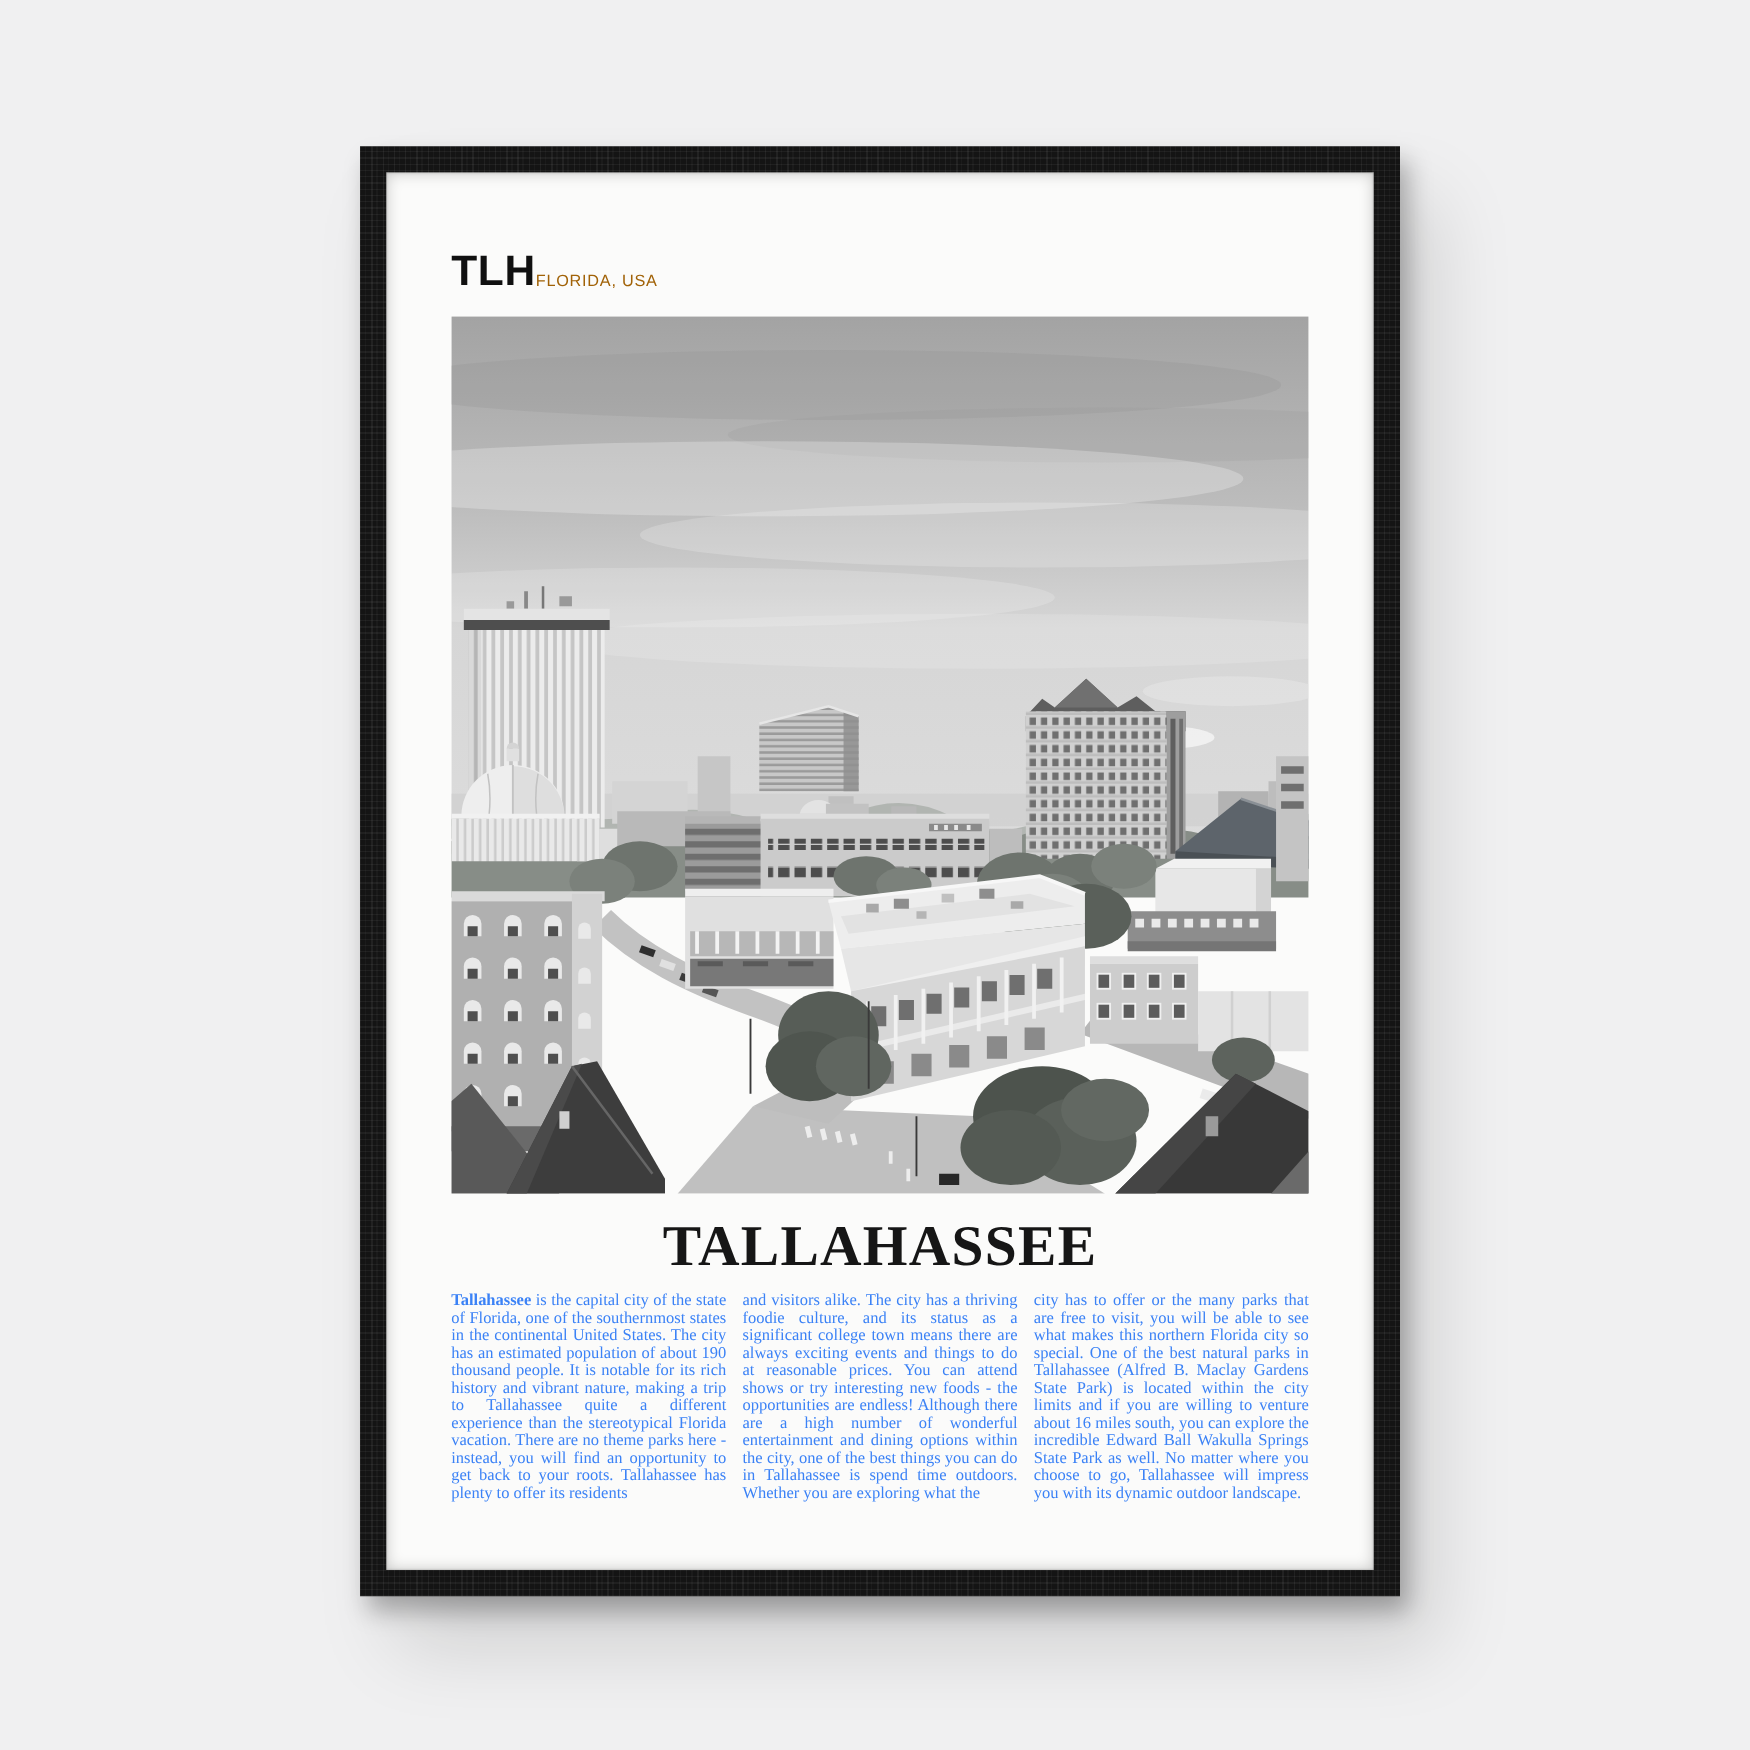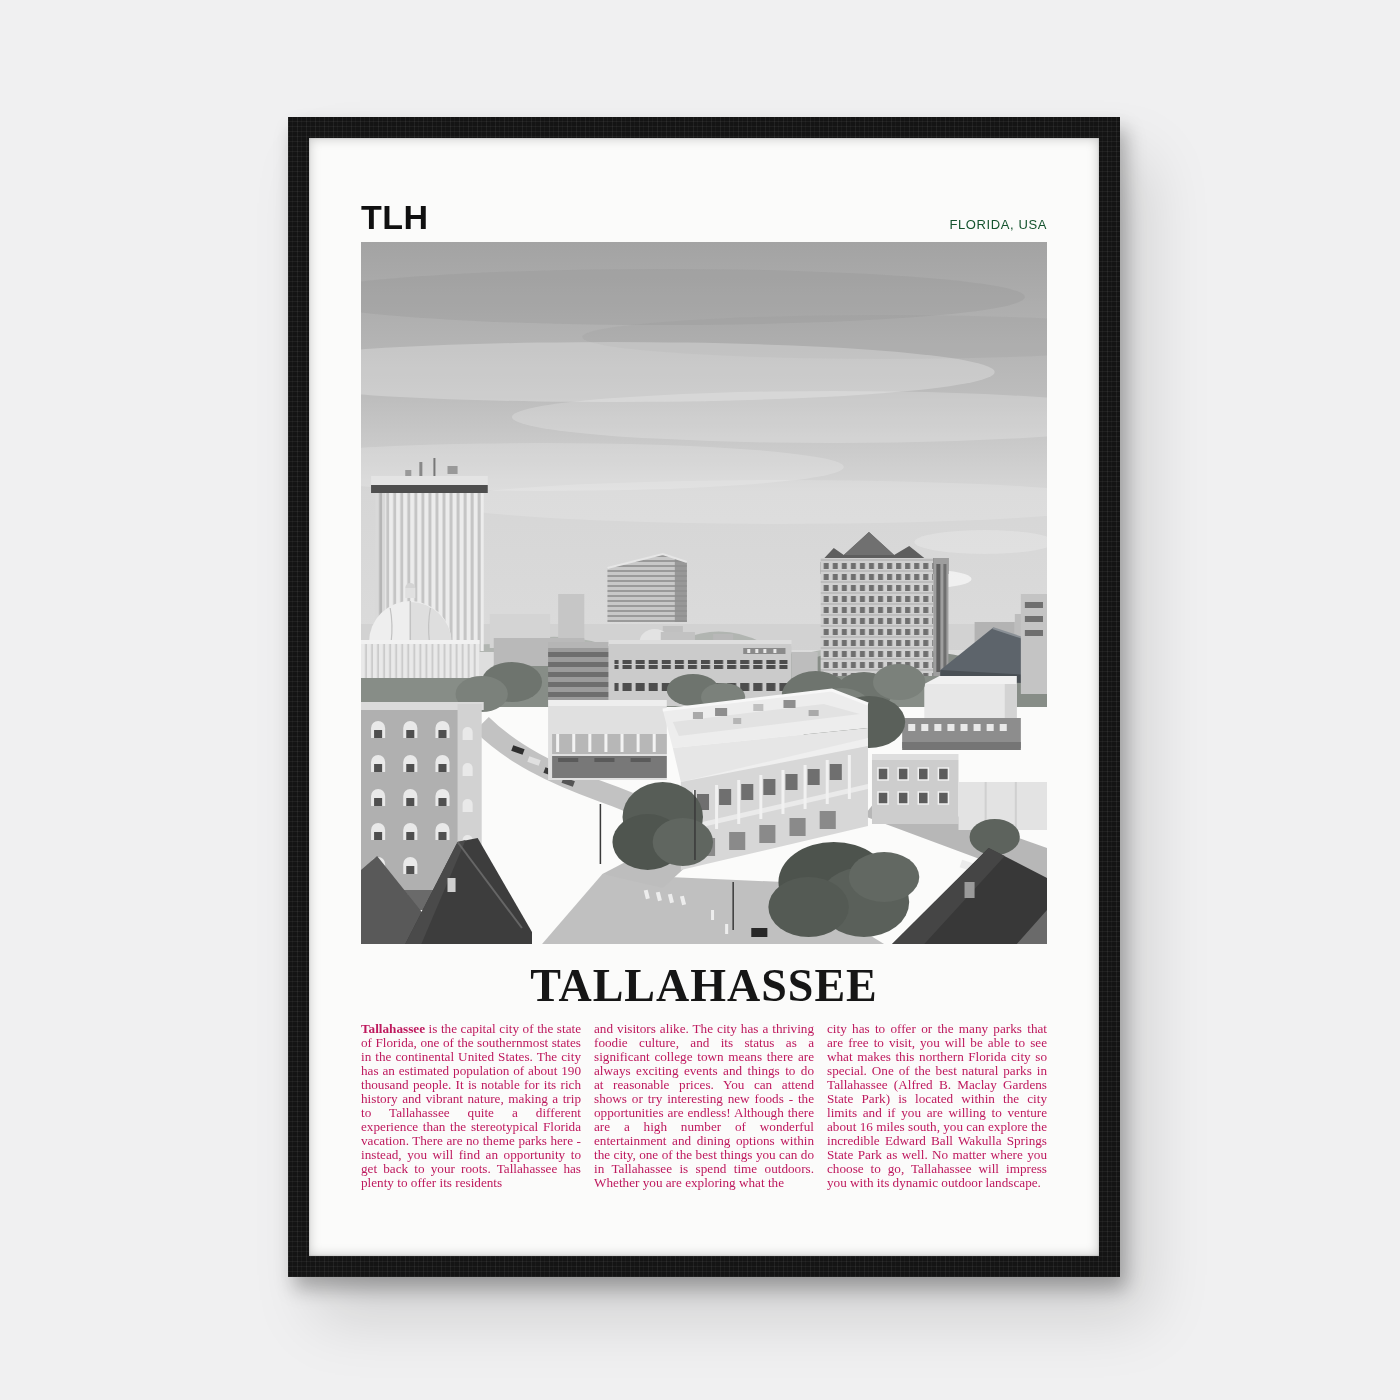--- a/index.html
+++ b/index.html
@@ -14,32 +14,32 @@
     background-image:
       repeating-linear-gradient(90deg, rgba(255,255,255,0.06) 0 1px, transparent 1px 4px, rgba(255,255,255,0.03) 4px 5px, transparent 5px 9px),
       repeating-linear-gradient(0deg, rgba(255,255,255,0.05) 0 1px, transparent 1px 5px);
     box-shadow: 6px 12px 18px rgba(0,0,0,0.28), 28px 42px 60px rgba(0,0,0,0.13);
   }
   .poster{
     width:100%;height:100%;background:#fbfbfa;box-sizing:border-box;
     box-shadow: inset 0 0 12px rgba(0,0,0,0.22), inset 0 0 2px rgba(0,0,0,0.28);
     padding:62px 52px 38px;display:flex;flex-direction:column;
   }
-  .poster-header{display:flex;justify-content:space-between;align-items:flex-end;margin-bottom:8px;}
+  .poster-header{display:flex;justify-content:flex-start;align-items:flex-end;margin-bottom:19px;}
   .code{font-size:34px;font-weight:800;letter-spacing:0.5px;color:#101010;line-height:1;}
-  .location{font-size:13px;color:#14532d;letter-spacing:0.6px;margin-bottom:2px;}
+  .location{font-size:13px;color:#a16207;letter-spacing:0.6px;margin-bottom:2px;}
   .photo{width:100%;height:702px;overflow:hidden;}
   .photo svg{display:block;width:100%;height:100%;}
   .title{
     font-family:"Liberation Serif",serif;font-weight:bold;font-size:46px;
     letter-spacing:1px;text-align:center;margin:19px 0 13px;color:#161616;line-height:1;
   }
   .columns{
     display:flex;gap:13px;font-family:"Liberation Serif",serif;
-    font-size:13.2px;line-height:14px;color:#be185d;text-align:justify;
+    font-size:13.2px;line-height:14px;color:#3b82f6;text-align:justify;
   }
   .col{flex:1;}
   .col b{font-weight:bold;}
   .badge{
     position:absolute;left:1158px;top:118px;width:192px;height:192px;
     border:2px solid #1b1b1b;border-radius:50%;box-sizing:border-box;
     display:flex;align-items:center;justify-content:center;
     font-family:"Liberation Serif",serif;font-weight:bold;font-size:31px;color:#101010;
     letter-spacing:0.5px;
   }

